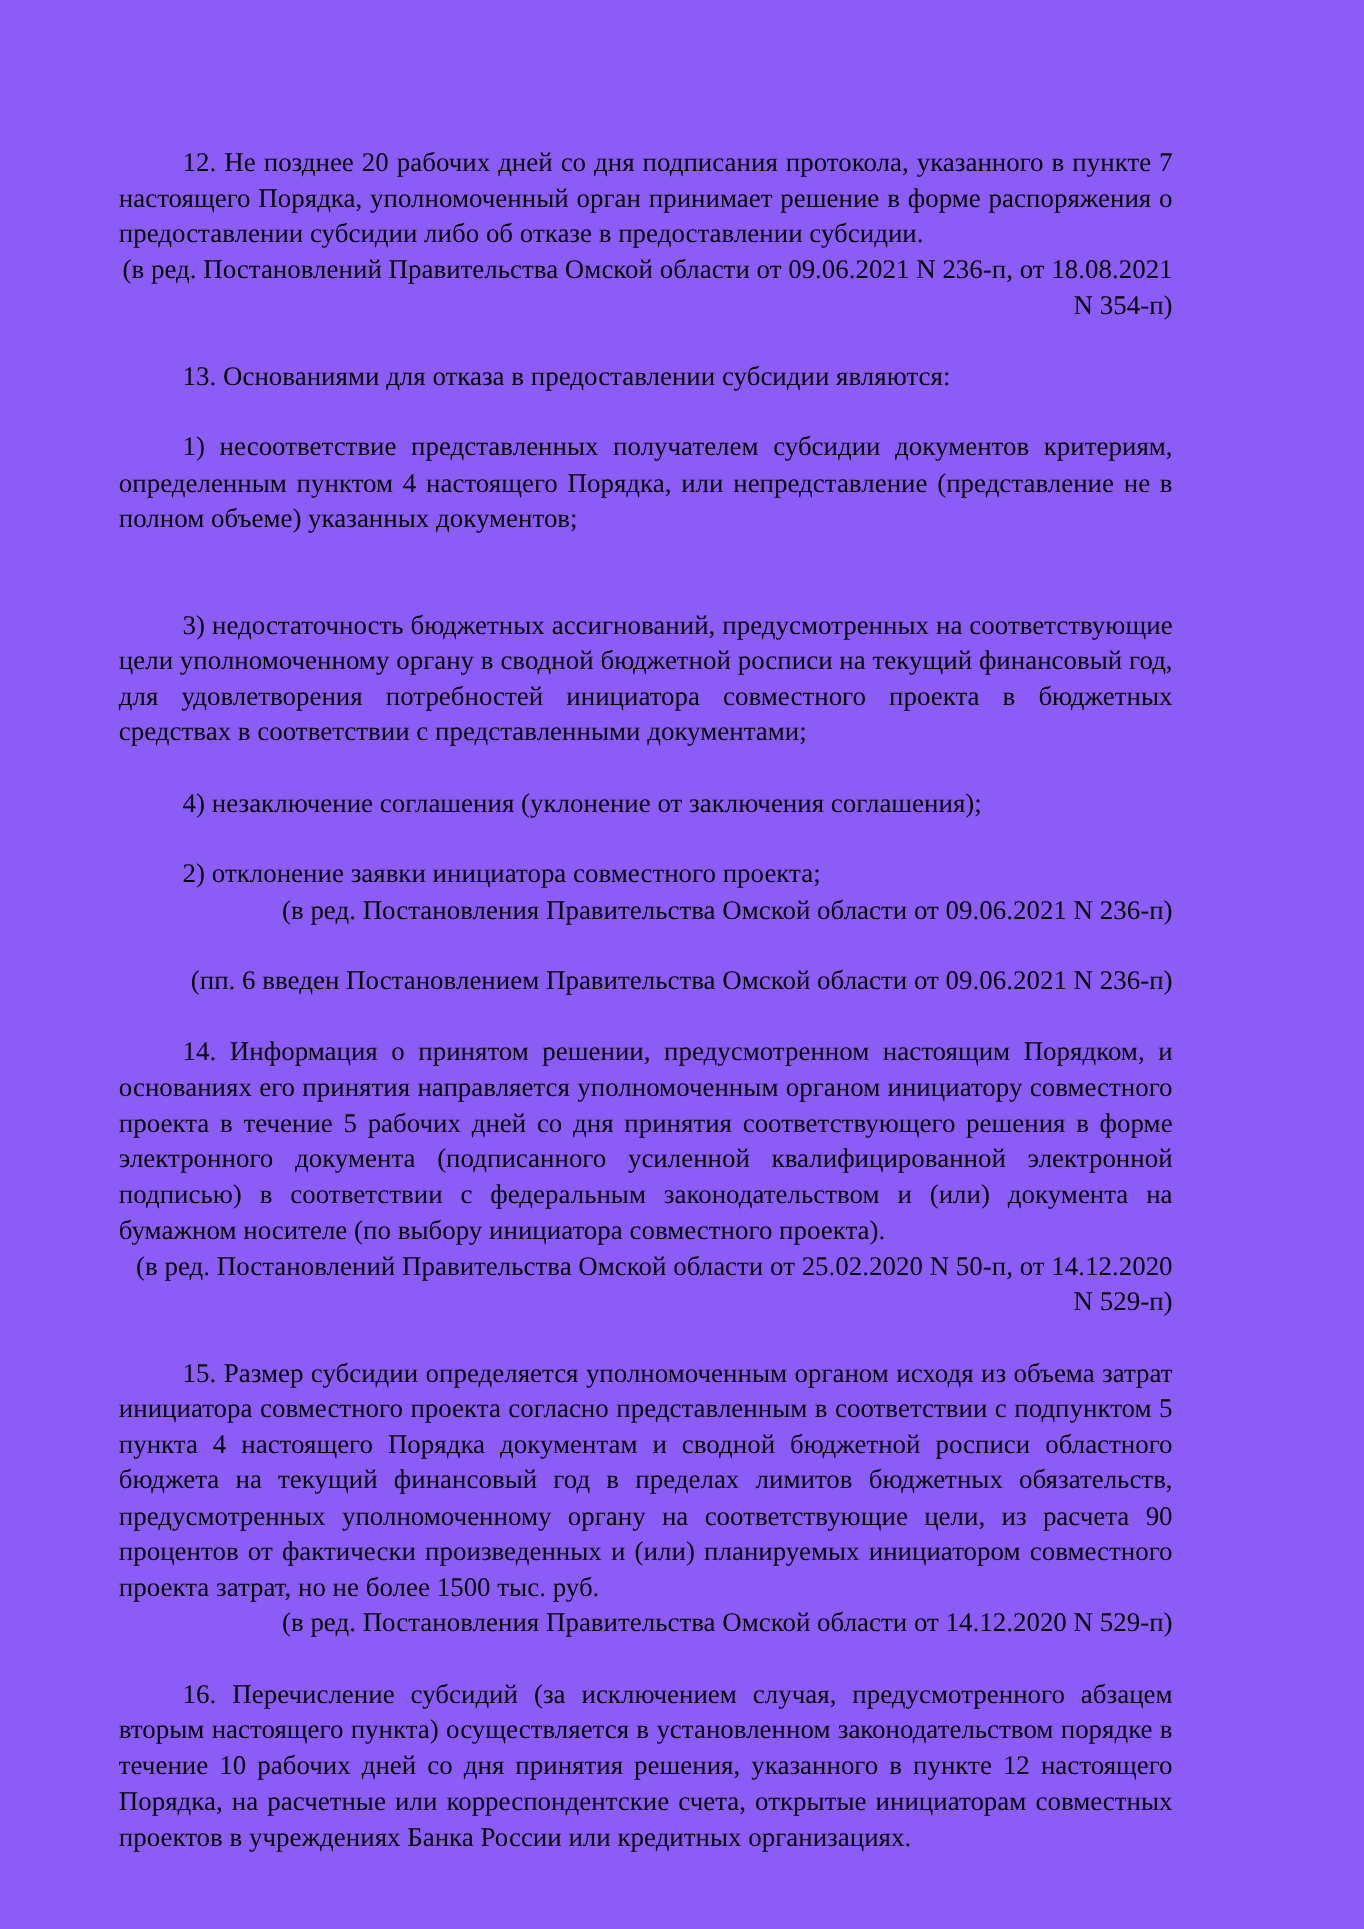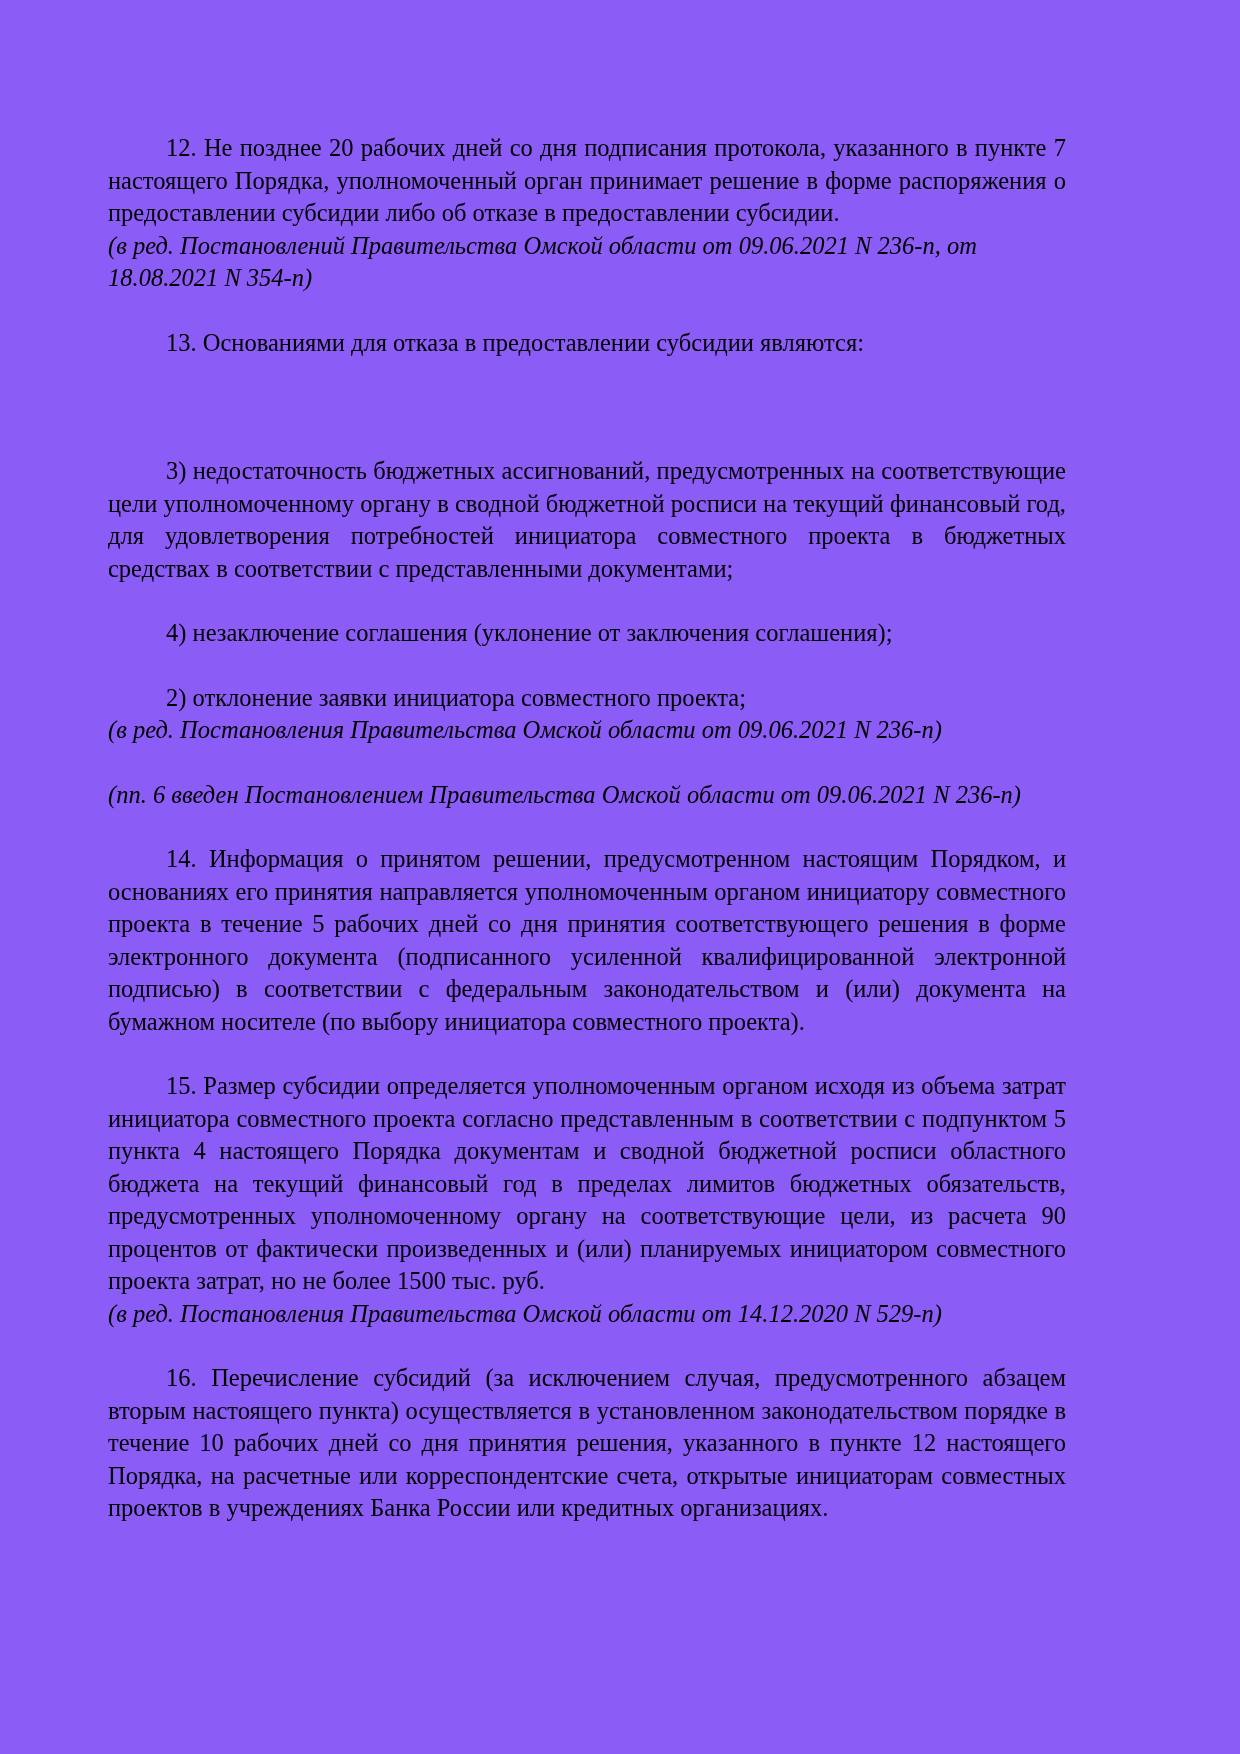--- a/index.html
+++ b/index.html
@@ -34,22 +34,21 @@
     letter-spacing: 0px;
     word-spacing: 0px;
     -webkit-hyphens: none;
     hyphens: none;
   }
   p.indent {
     text-indent: 58px;
   }
   p.flush {
     text-indent: 0;
-    text-align: left;
-    font-style: italic;
+    text-align: right;
   }
   .gap-lg { height: 32px; }
   .note {
     text-align: left;
   }
 </style>
 </head>
 <body>
 
 <div class="page">
@@ -57,20 +56,21 @@
 
     <p class="para indent">12. Не позднее 20 рабочих дней со дня подписания протокола, указанного в пункте 7 настоящего Порядка, уполномоченный орган принимает решение в форме распоряжения о предоставлении субсидии либо об отказе в предоставлении субсидии.</p>
     <p class="para flush note">(в ред. Постановлений Правительства Омской области от 09.06.2021 N 236-п, от 18.08.2021 N 354-п)</p>
 
     <div class="gap-lg"></div>
 
     <p class="para indent">13. Основаниями для отказа в предоставлении субсидии являются:</p>
 
     <div class="gap-lg"></div>
 
+    <p class="para indent">1) несоответствие представленных получателем субсидии документов критериям, определенным пунктом 4 настоящего Порядка, или непредставление (представление не в полном объеме) указанных документов;</p>
 
     <div class="gap-lg"></div>
 
 
     <div class="gap-lg"></div>
 
     <p class="para indent">3) недостаточность бюджетных ассигнований, предусмотренных на соответствующие цели уполномоченному органу в сводной бюджетной росписи на текущий финансовый год, для удовлетворения потребностей инициатора совместного проекта в бюджетных средствах в соответствии с представленными документами;</p>
 
     <div class="gap-lg"></div>
 
@@ -81,20 +81,21 @@
     <p class="para indent">2) отклонение заявки инициатора совместного проекта;</p>
     <p class="para flush note">(в ред. Постановления Правительства Омской области от 09.06.2021 N 236-п)</p>
 
     <div class="gap-lg"></div>
 
     <p class="para flush note">(пп. 6 введен Постановлением Правительства Омской области от 09.06.2021 N 236-п)</p>
 
     <div class="gap-lg"></div>
 
     <p class="para indent">14. Информация о принятом решении, предусмотренном настоящим Порядком, и основаниях его принятия направляется уполномоченным органом инициатору совместного проекта в течение 5 рабочих дней со дня принятия соответствующего решения в форме электронного документа (подписанного усиленной квалифицированной электронной подписью) в соответствии с федеральным законодательством и (или) документа на бумажном носителе (по выбору инициатора совместного проекта).</p>
+    <p class="para flush note">(в ред. Постановлений Правительства Омской области от 25.02.2020 N 50-п, от 14.12.2020 N 529-п)</p>
 
     <div class="gap-lg"></div>
 
     <p class="para indent">15. Размер субсидии определяется уполномоченным органом исходя из объема затрат инициатора совместного проекта согласно представленным в соответствии с подпунктом 5 пункта 4 настоящего Порядка документам и сводной бюджетной росписи областного бюджета на текущий финансовый год в пределах лимитов бюджетных обязательств, предусмотренных уполномоченному органу на соответствующие цели, из расчета 90 процентов от фактически произведенных и (или) планируемых инициатором совместного проекта затрат, но не более 1500 тыс. руб.</p>
     <p class="para flush note">(в ред. Постановления Правительства Омской области от 14.12.2020 N 529-п)</p>
 
     <div class="gap-lg"></div>
 
     <p class="para indent">16. Перечисление субсидий (за исключением случая, предусмотренного абзацем вторым настоящего пункта) осуществляется в установленном законодательством порядке в течение 10 рабочих дней со дня принятия решения, указанного в пункте 12 настоящего Порядка, на расчетные или корреспондентские счета, открытые инициаторам совместных проектов в учреждениях Банка России или кредитных организациях.</p>
 

